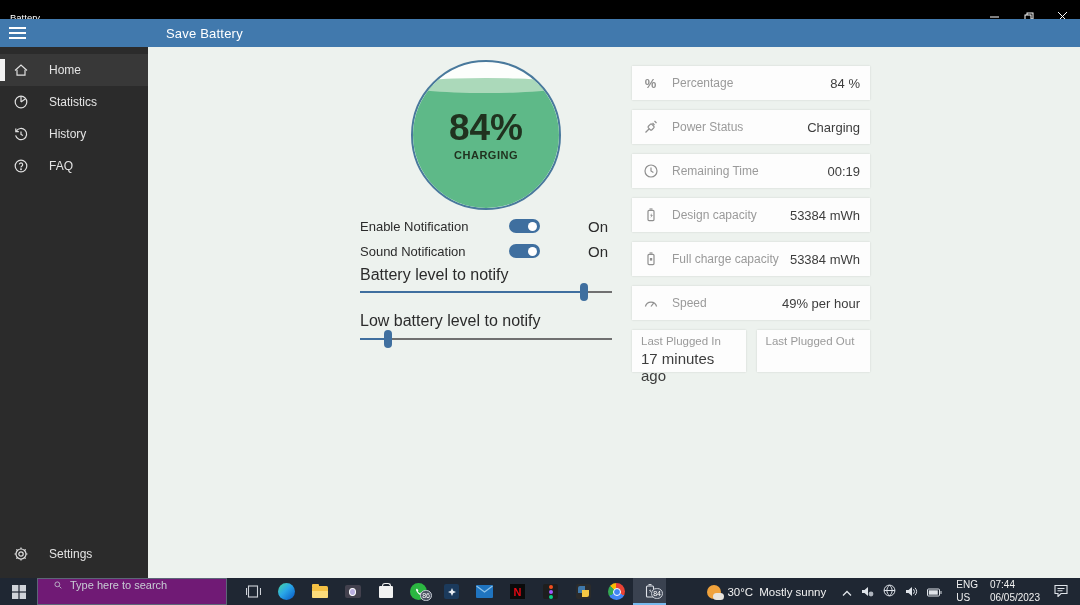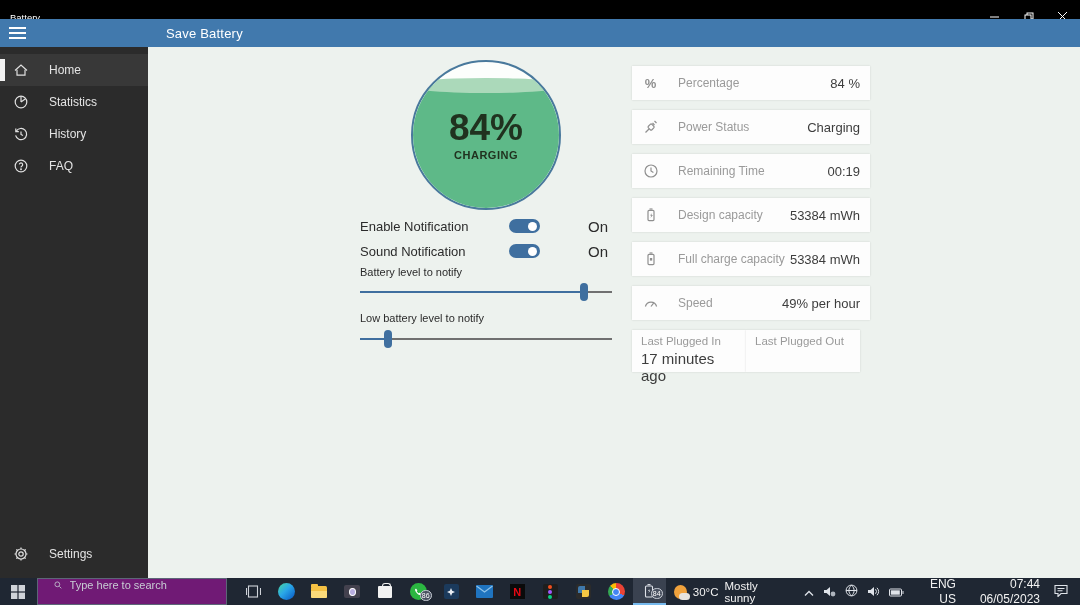--- a/index.html
+++ b/index.html
@@ -41,53 +41,53 @@
   .gauge-pct { font-size:37px; font-weight:bold; color:#20321f; line-height:1; }
   .gauge-status { font-size:11px; font-weight:bold; color:#20321f; letter-spacing:.5px; margin-top:3px; }
 
   
   .toggle-row { position:absolute; left:212px; width:252px; height:18px; display:flex; align-items:center;gap:36px; }
   .toggle-label { font-size:13px; color:#2b2b2b; flex:1; }
   .toggle { width:31px; height:14px; border-radius:8px; background:#3f6f9f; position:relative; margin-right:12px; }
   .toggle-knob { position:absolute; top:2.5px; right:3px; width:9px; height:9px; border-radius:50%; background:#fff; }
   .toggle-state { font-size:15px; color:#2b2b2b; width:24px; }
 
-  .field-label { position:absolute; left:212px; font-size:11px; color:#2b2b2b;text-align:right; }
+  .field-label { position:absolute; left:212px; font-size:16px; color:#2b2b2b;text-align:right; }
   .slider { position:absolute; left:212px; width:252px; height:2px; background:#707070; }
   .slider-fill { position:absolute; left:0; top:0; height:2px; background:#3f6f9f; }
   .slider-thumb { position:absolute; top:-8px; width:8px; height:18px; border-radius:4px; background:#3f6f9f; transform:translateX(-50%); }
 
   
   .stats { position:absolute; left:484px; top:19px; width:238px; }
   .stat-row { height:34px; background:#fdfdfd; box-shadow:0 0 2px rgba(0,0,0,.13); margin-bottom:10px;
               display:flex; align-items:center; padding:0 10px; }
   .stat-icon { width:17px; height:17px; color:#8f8f8f; display:flex; align-items:center; justify-content:center;
                font-size:13px; font-weight:bold; }
-  .stat-label { flex:1; font-size:12px; color:#9a9a9a; margin-left:19px; }
+  .stat-label { flex:1; font-size:12px; color:#9a9a9a; margin-left:13px; }
   .stat-value { font-size:13px; color:#3d3d3d; }
-  .plug-cards { display:flex; gap:0; }
+  .plug-cards { display:flex; gap:11px; }
   .plug-card { width:114px; height:42px; background:#fdfdfd; box-shadow:0 0 2px rgba(0,0,0,.13); padding:5px 9px; }
   .plug-card .pc-label { font-size:11.5px; color:#9a9a9a; }
   .plug-card .pc-value { font-size:15px; color:#3d3d3d; margin-top:3px; }
 
   
   .taskbar { position:absolute; bottom:0; left:0; right:0; height:27px; background:#1f2733; display:flex; align-items:center; color:#fff; }
   .tb-start { width:37px; height:100%; display:flex; align-items:center; justify-content:center; }
   .tb-search { width:190px; height:100%; background:#701a75; border:1px solid #5c6677; display:flex; align-items:flex-start; padding:0 16px; gap:8px; }
   .tb-search input { background:transparent; border:none; outline:none; color:#c8cdd4; font-size:11px; width:140px; font-family:"Liberation Sans",sans-serif; }
   .tb-search input::placeholder { color:#c8cdd4; }
   .tb-apps { display:flex; height:100%; margin-left:10px; }
   .tb-app { width:33px; height:100%; display:flex; align-items:center; justify-content:center; position:relative; }
   .tb-app.active { background:#3a4250; border-bottom:2px solid #76b9ed; }
   .badge { position:absolute; right:3px; bottom:4px; min-width:11px; height:11px; border-radius:6px; background:#4a5261;
            border:1px solid #c9ced6; color:#fff; font-size:7px; display:flex; align-items:center; justify-content:center; padding:0 1px; }
   .tb-right { margin-left:auto; display:flex; align-items:center; height:100%; }
   .tb-weather { display:flex; align-items:center; gap:6px; padding:0 8px; font-size:11.5px; color:#f2f2f2; }
   .tray { display:flex; align-items:center; gap:9px; padding:0 8px; }
-  .tb-text2 { text-align:right; font-size:12px; line-height:1.25; color:#f2f2f2; padding:0 6px;margin-left:12px; }
+  .tb-text2 { text-align:left; font-size:10px; line-height:1.25; color:#f2f2f2; padding:0 6px; }
   .tb-action { padding:0 12px 0 8px; }
 
   
   .sun { width:14px; height:14px; border-radius:50%; background:#f0a23c; position:relative; }
   .sun::after { content:""; position:absolute; right:-3px; bottom:-1px; width:11px; height:7px; border-radius:4px; background:#e8e4dd; }
   .folder-ic { width:16px; height:12px; background:#f5c144; border-radius:1.5px; position:relative; }
   .folder-ic::before { content:""; position:absolute; top:-2px; left:0; width:7px; height:3px; background:#f5c144; border-radius:1px 1px 0 0; }
   .folder-ic::after { content:""; position:absolute; left:0; bottom:0; width:100%; height:7px; background:#fbda7a; border-radius:0 0 1.5px 1.5px; }
   .edge-ic { width:17px; height:17px; border-radius:50%; background:linear-gradient(135deg,#45d3a6 5%,#2aa7e8 45%,#0d62c9 90%); }
   .chrome-ic { width:17px; height:17px; border-radius:50%;

